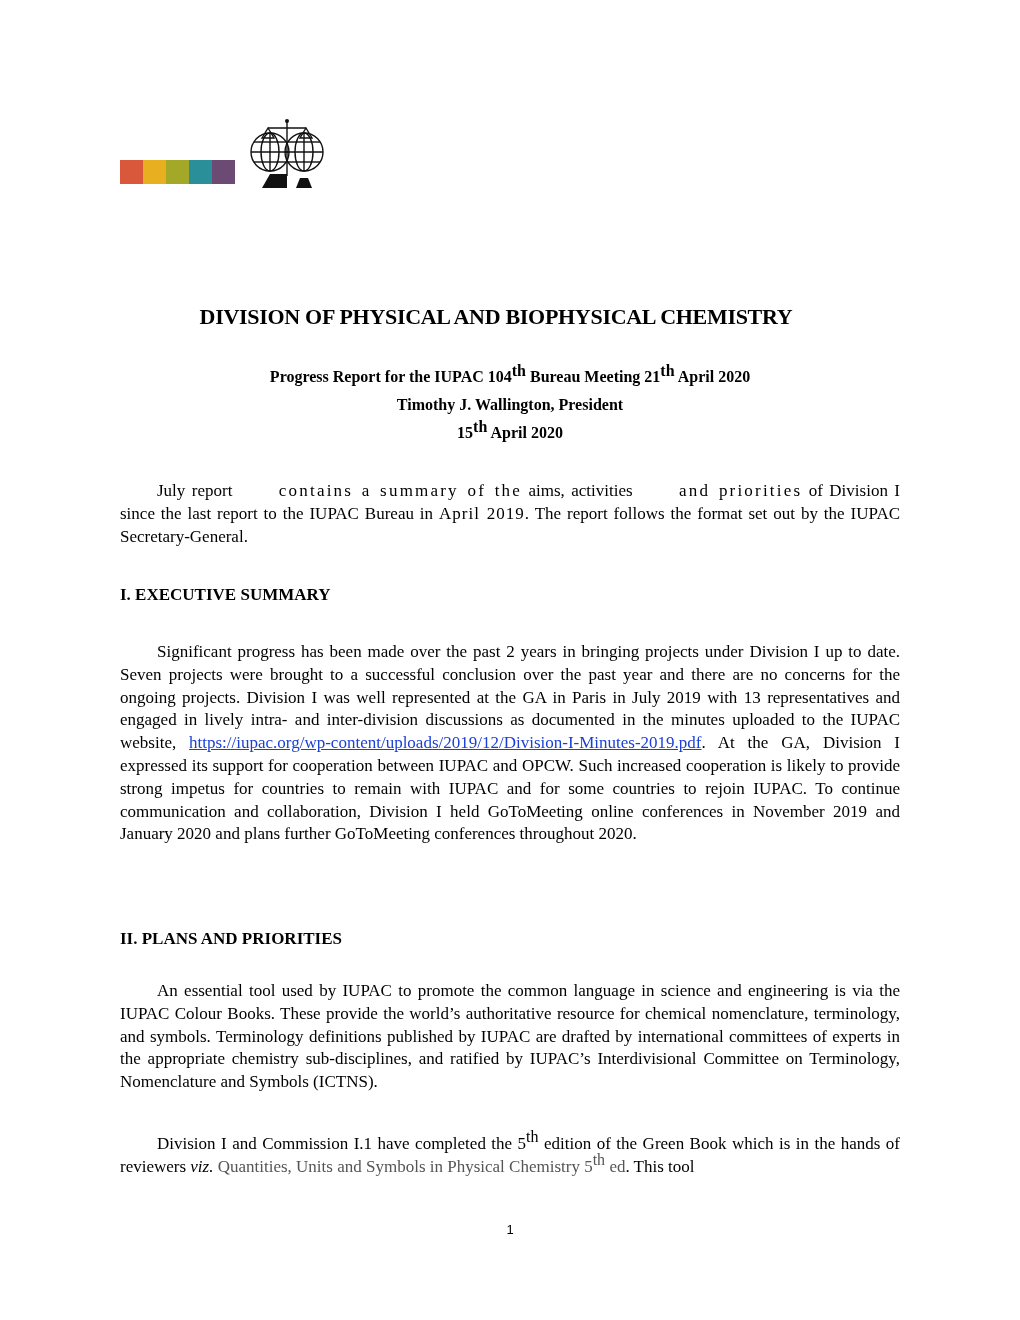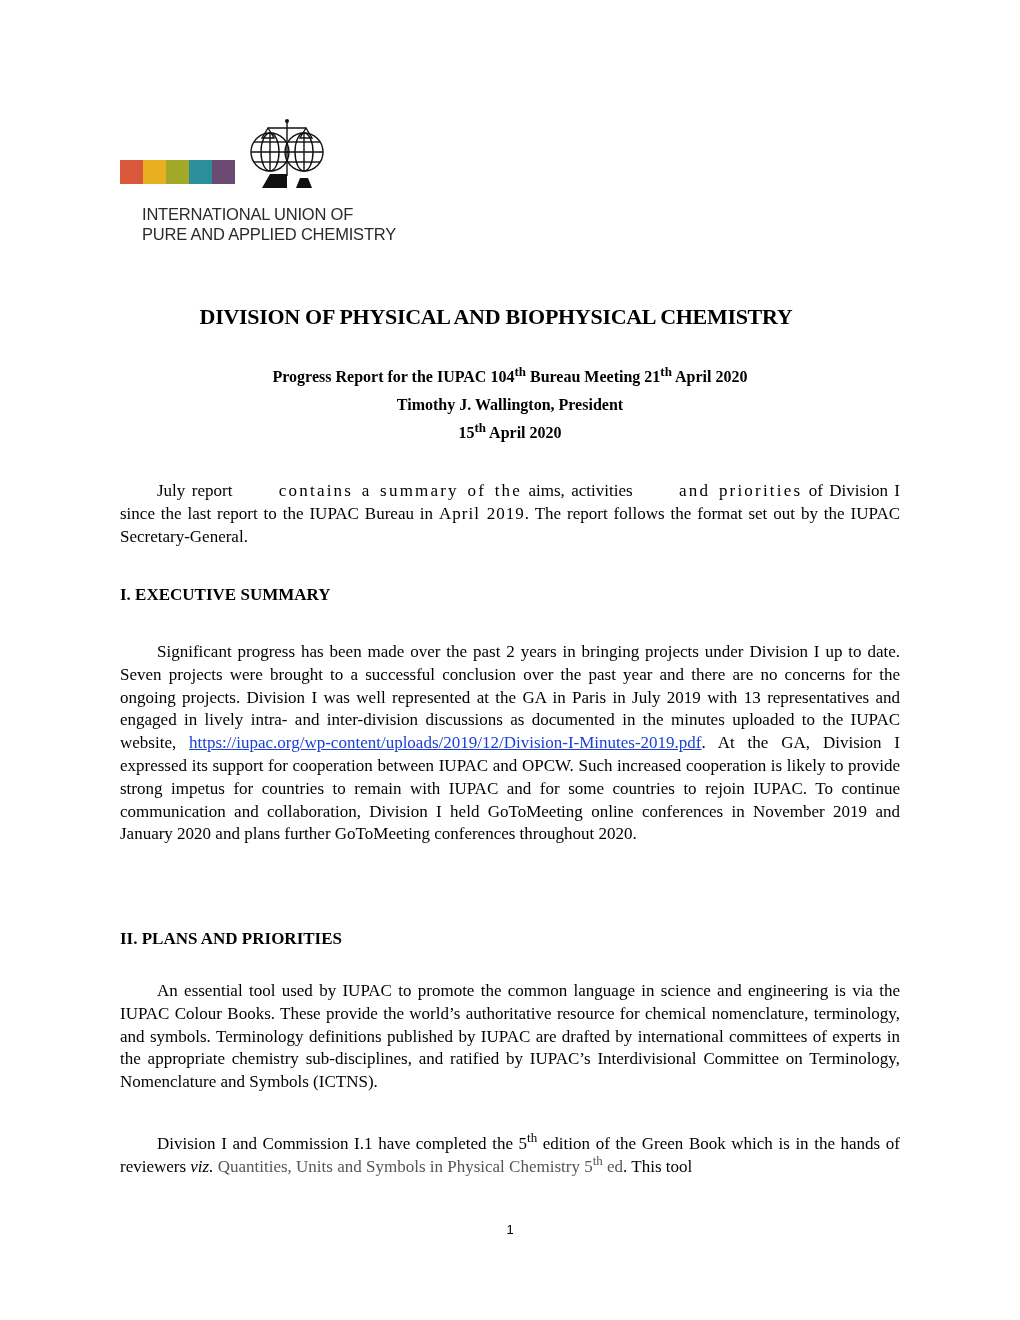--- a/index.html
+++ b/index.html
@@ -7,21 +7,21 @@
            font-family: "Liberation Serif", "DejaVu Serif", serif; color: #000; }
     .logo { position: absolute; left: 120px; top: 118px; width: 290px; height: 130px; }
     .colorbar { position: absolute; left: 0; top: 42px; display: flex; }
     .colorbar span { display: block; width: 23px; height: 24px; }
     .emblem { position: absolute; left: 128px; top: 0; width: 78px; height: 72px; }
     .logo-text { position: absolute; left: 22px; top: 86px; font-family: "Liberation Sans", "DejaVu Sans", sans-serif;
                  font-size: 16.5px; line-height: 20px; color: #2a2a2a; letter-spacing: -0.2px; white-space: nowrap; }
     .title { position: absolute; top: 304px; left: 0; width: 992px; text-align: center;
              font-size: 22px; font-weight: bold; letter-spacing: -0.3px; }
     .subhead { position: absolute; left: 0; width: 1020px; text-align: center; font-weight: bold; font-size: 16px; }
-    sup { font-size: 13px; line-height: 0; }
+    sup { font-size: 16px; line-height: 0; }
     .para { position: absolute; left: 120px; width: 780px; font-size: 17px; line-height: 22.8px;
             text-align: justify; text-indent: 37px; }
     .heading { position: absolute; left: 120px; font-size: 17px; font-weight: bold; }
     a { color: #1a3fd6; text-decoration: underline; }
     .italic-title { color: #555555; }
     .wide { letter-spacing: 2.2px; margin-left: 40px; }
     .page-num { position: absolute; top: 1222px; left: 0; width: 1020px; text-align: center;
                 font-family: "Liberation Sans", "DejaVu Sans", sans-serif; font-size: 13px; }
   </style>
 </head>
@@ -51,24 +51,20 @@
       <line x1="56" y1="15" x2="56" y2="53"></line>
       <line x1="39" y1="2" x2="39" y2="58"></line>
       <line x1="20" y1="10" x2="58" y2="10"></line>
       <path d="M20 10 L14 20 L26 20 Z"></path>
       <path d="M58 10 L52 20 L64 20 Z"></path>
     </g>
     <path d="M22 56 L39 56 L39 70 L14 70 Z" fill="#111"></path>
     <path d="M52 60 L60 60 L64 70 L48 70 Z" fill="#111"></path>
     <circle cx="39" cy="3" r="2" fill="#111"></circle>
   </svg>
-  <div class="logo-text">
-    <div>INTERNATIONAL UNION OF</div>
-    <div>PURE AND APPLIED CHEMISTRY</div>
-  </div>
 </div>
 
 <div class="title">DIVISION OF PHYSICAL AND BIOPHYSICAL CHEMISTRY</div>
 
 <div class="subhead" style="top:368px">
   <span>Progress Report for the IUPAC 104</span><sup>th</sup><span> Bureau Meeting 21</span><sup>th</sup><span> April 2020</span>
 </div>
 <div class="subhead" style="top:396px">Timothy J. Wallington, President</div>
 <div class="subhead" style="top:424px">
   <span>15</span><sup>th</sup><span> April 2020</span>

